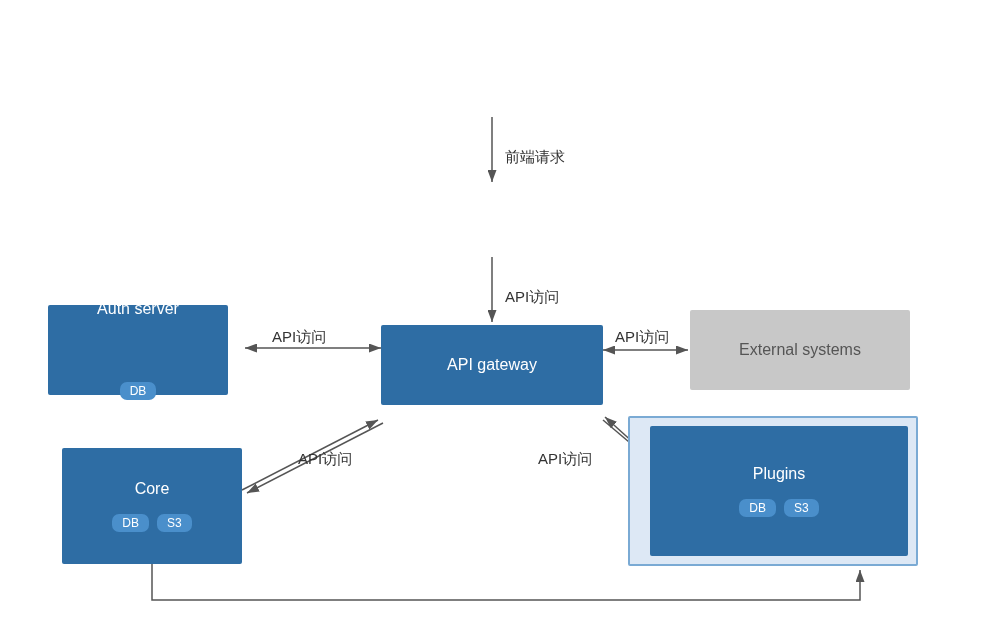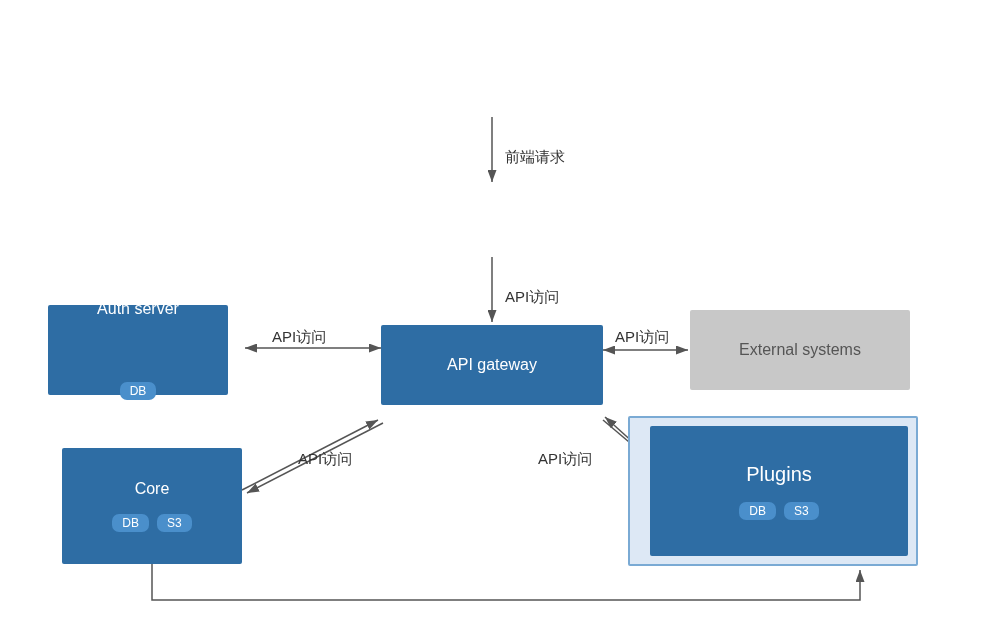--- a/index.html
+++ b/index.html
@@ -130,21 +130,21 @@
       <span class="sub-badge" style="background:#4a8fcb;">S3</span>
     </div>
   </div>
 
   <div style="position:absolute; left:638px; top:422px; width:265px; height:135px; background:#2e6da4; border-radius:2px; opacity:0.5;"></div>
   <div style="position:absolute; left:648px; top:428px; width:265px; height:135px; background:#2e6da4; border-radius:2px; opacity:0.7;"></div>
 
   <div class="box light-border" style="left:628px; top:416px; width:290px; height:150px; flex-direction:column; align-items:flex-start; padding:10px 14px;">
 
     <div style="position:absolute; right:8px; top:8px; width:258px; height:130px; background:#2e6da4; border-radius:2px; display:flex; flex-direction:column; align-items:center; justify-content:center;">
-      <span style="color:#fff; font-size:20px; font-weight:500;">Plugins</span>
+      <span style="color:#fff; font-size:16px; font-weight:500;">Plugins</span>
       <div class="sub-badges">
         <span class="sub-badge" style="background:#4a8fcb;">DB</span>
         <span class="sub-badge" style="background:#4a8fcb;">S3</span>
       </div>
     </div>
   </div>
 
 </div>
 
 </body></html>

